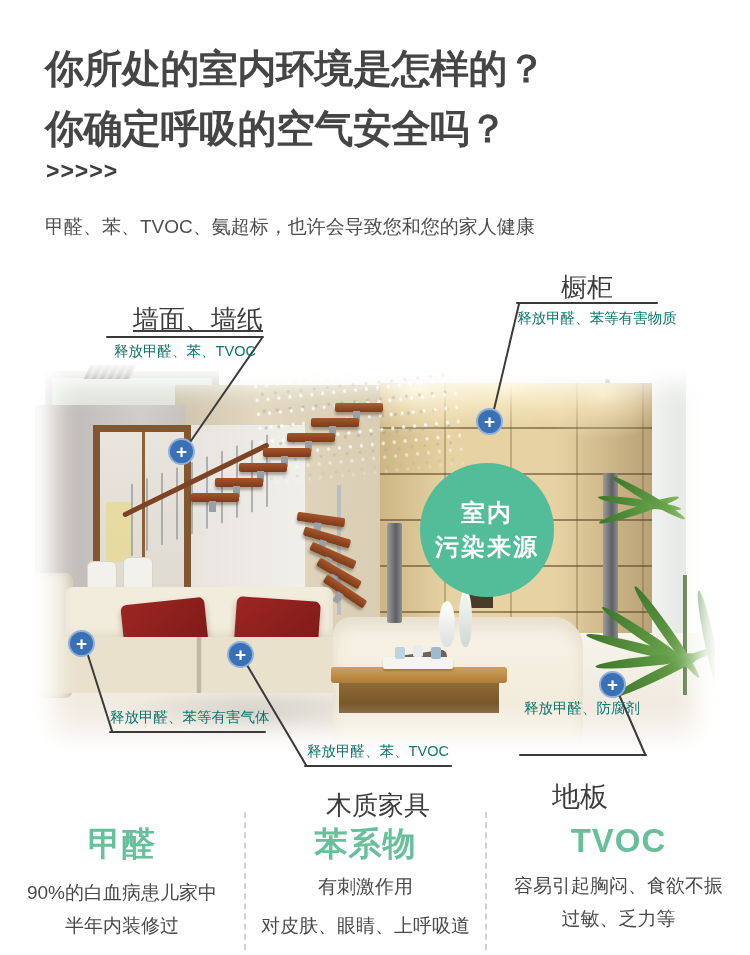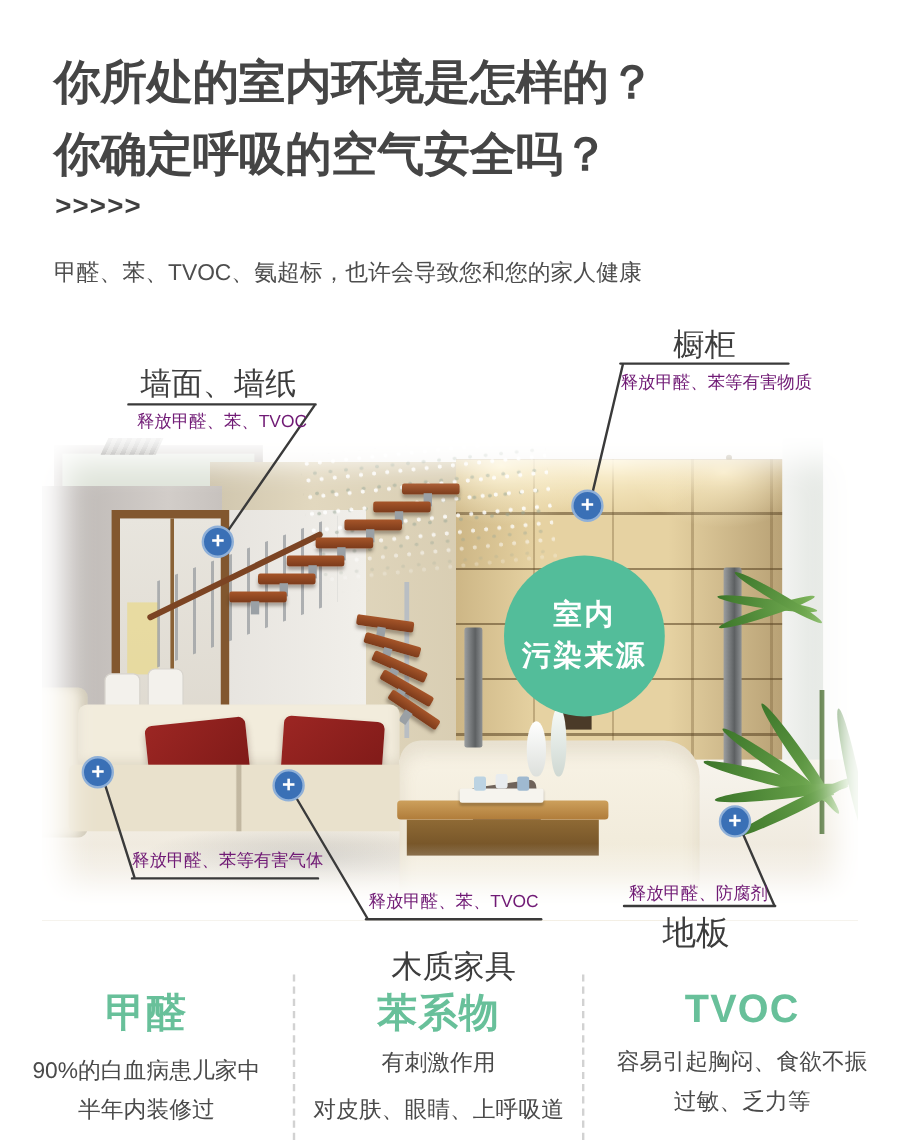--- a/index.html
+++ b/index.html
@@ -84,21 +84,21 @@
   .leafU{width:84px;height:8px;}
   .stem{left:648px;top:210px;width:4px;height:120px;background:#4c6f33;}
   .photo-fade{left:0;top:0;width:100%;height:100%;box-shadow:inset 0 0 26px 20px #ffffff;}
   .photo-fade-b{left:0;bottom:0;width:100%;height:64px;background:linear-gradient(rgba(255,255,255,0),#ffffff 85%);}
   
   .badge{position:absolute;left:420px;top:463px;width:134px;height:134px;border-radius:50%;
          background:#53bd9a;color:#fff;text-align:center;font-weight:bold;letter-spacing:2px;
          display:flex;flex-direction:column;justify-content:center;gap:6px;font-size:24px;line-height:1.15;}
   .lines-svg{position:absolute;left:0;top:0;pointer-events:none;}
   .co-name{position:absolute;font-size:26px;color:#3d3d3d;text-align:center;white-space:nowrap;}
-  .co-desc{position:absolute;font-size:14.5px;color:#701a75;text-align:center;white-space:nowrap;}
+  .co-desc{position:absolute;font-size:14.5px;color:#0f766e;text-align:center;white-space:nowrap;}
   .marker{position:absolute;width:27px;height:27px;border-radius:50%;background:#3a70b6;
           border:2px solid #8fb0d8;box-sizing:border-box;color:#fff;font-size:19px;font-weight:bold;
           display:flex;align-items:center;justify-content:center;line-height:1;}
   
   .pollutants{position:absolute;left:0;top:812px;width:750px;height:138px;display:grid;
               grid-template-columns:244px 241px 265px;}
   .pcol{padding-top:10px;text-align:center;}
   .pcol+.pcol{border-left:2px dashed #d2d2d2;}
   .ptitle{font-size:33px;font-weight:bold;color:#68c09a;letter-spacing:1px;}
   .pline{font-size:19px;color:#4a4a4a;line-height:27px;margin-top:6px;white-space:nowrap;}
@@ -199,33 +199,33 @@
       <line x1="519" y1="304" x2="492" y2="418"></line>
       <line x1="110" y1="732" x2="265" y2="732"></line>
       <line x1="112" y1="731" x2="86" y2="649"></line>
       <line x1="305" y1="766" x2="451" y2="766"></line>
       <line x1="306" y1="765" x2="244" y2="660"></line>
       <line x1="520" y1="755" x2="646" y2="755"></line>
       <line x1="645" y1="754" x2="617" y2="690"></line>
     </g>
   </svg>
 
-  <div class="co-name" style="left:92px;top:302px;width:180px;">墙面、墙纸</div>
+  <div class="co-name" style="left:108px;top:302px;width:180px;text-decoration:underline;">墙面、墙纸</div>
   <div class="co-desc" style="left:107px;top:342px;width:156px;">释放甲醛、苯、TVOC</div>
 
   <div class="co-name" style="left:517px;top:270px;width:140px;">橱柜</div>
   <div class="co-desc" style="left:512px;top:309px;width:170px;">释放甲醛、苯等有害物质</div>
 
   <div class="co-desc" style="left:110px;top:708px;width:156px;">释放甲醛、苯等有害气体</div>
 
   <div class="co-desc" style="left:305px;top:742px;width:146px;">释放甲醛、苯、TVOC</div>
   <div class="co-name" style="left:314px;top:788px;width:128px;">木质家具</div>
 
-  <div class="co-desc" style="left:516px;top:735px;width:132px;">释放甲醛、防腐剂</div>
-  <div class="co-name" style="left:510px;top:759px;width:140px;font-size:28px;font-family:Liberation Serif, serif;">地板</div>
+  <div class="co-desc" style="left:516px;top:699px;width:132px;">释放甲醛、防腐剂</div>
+  <div class="co-name" style="left:510px;top:778px;width:140px;font-size:28px;font-family:Liberation Serif, serif;">地板</div>
 
   <div class="marker" style="left:168px;top:438px;">
       <span>+</span>
     </div>
   <div class="marker" style="left:476px;top:408px;">
       <span>+</span>
     </div>
   <div class="marker" style="left:68px;top:630px;">
       <span>+</span>
     </div>

